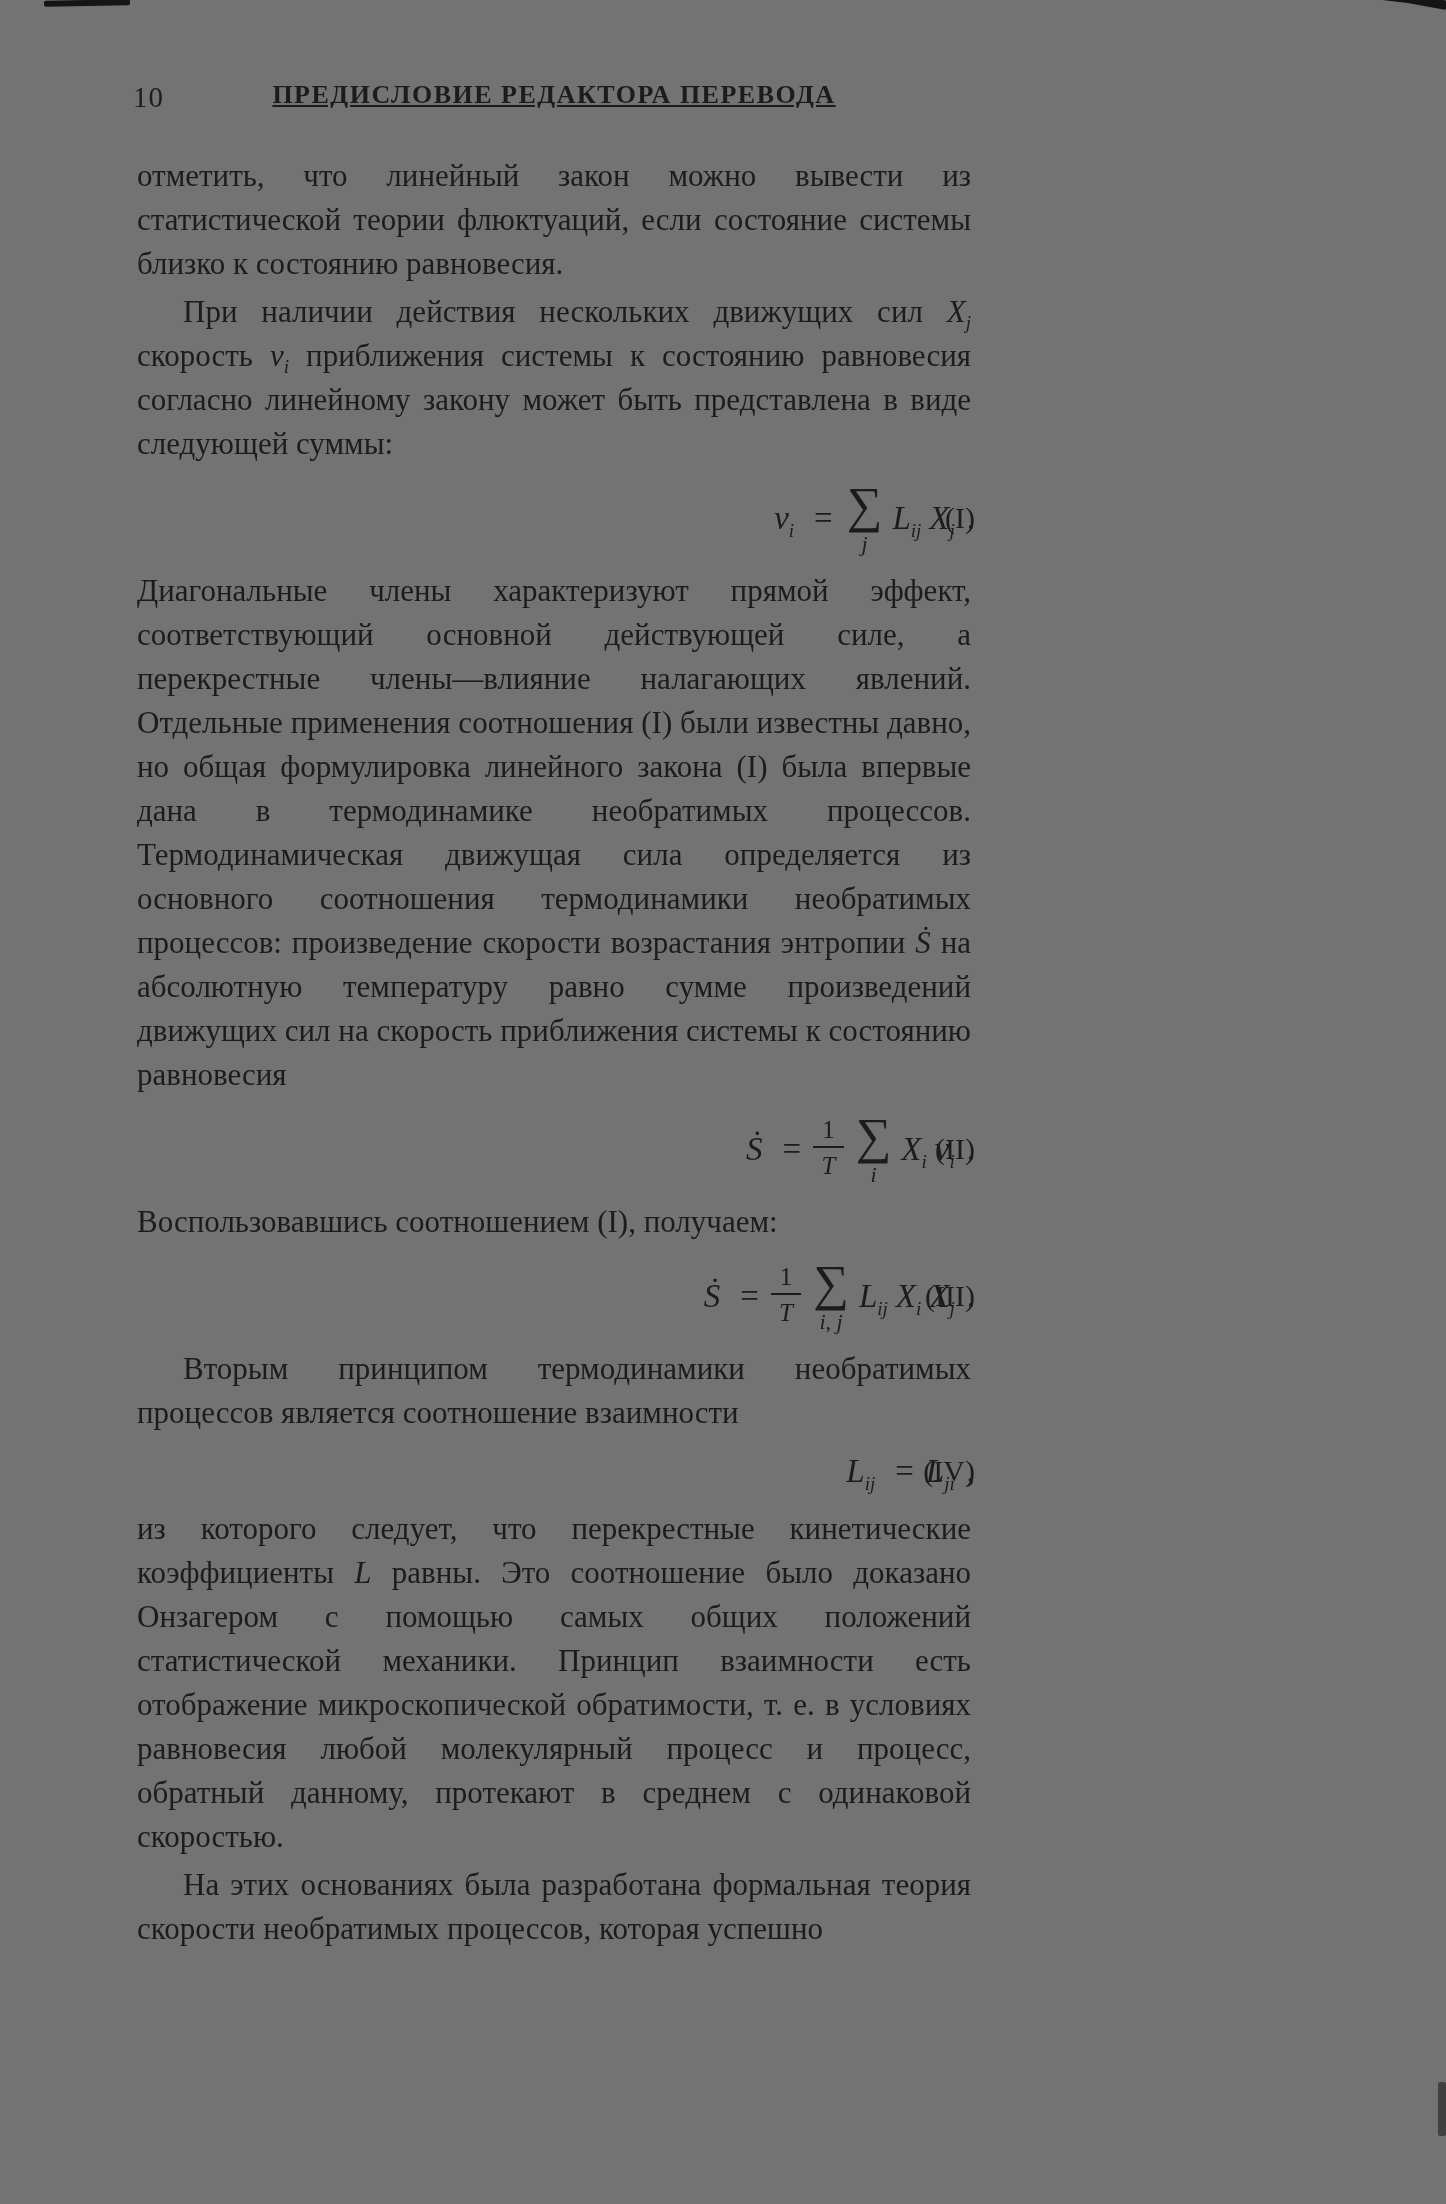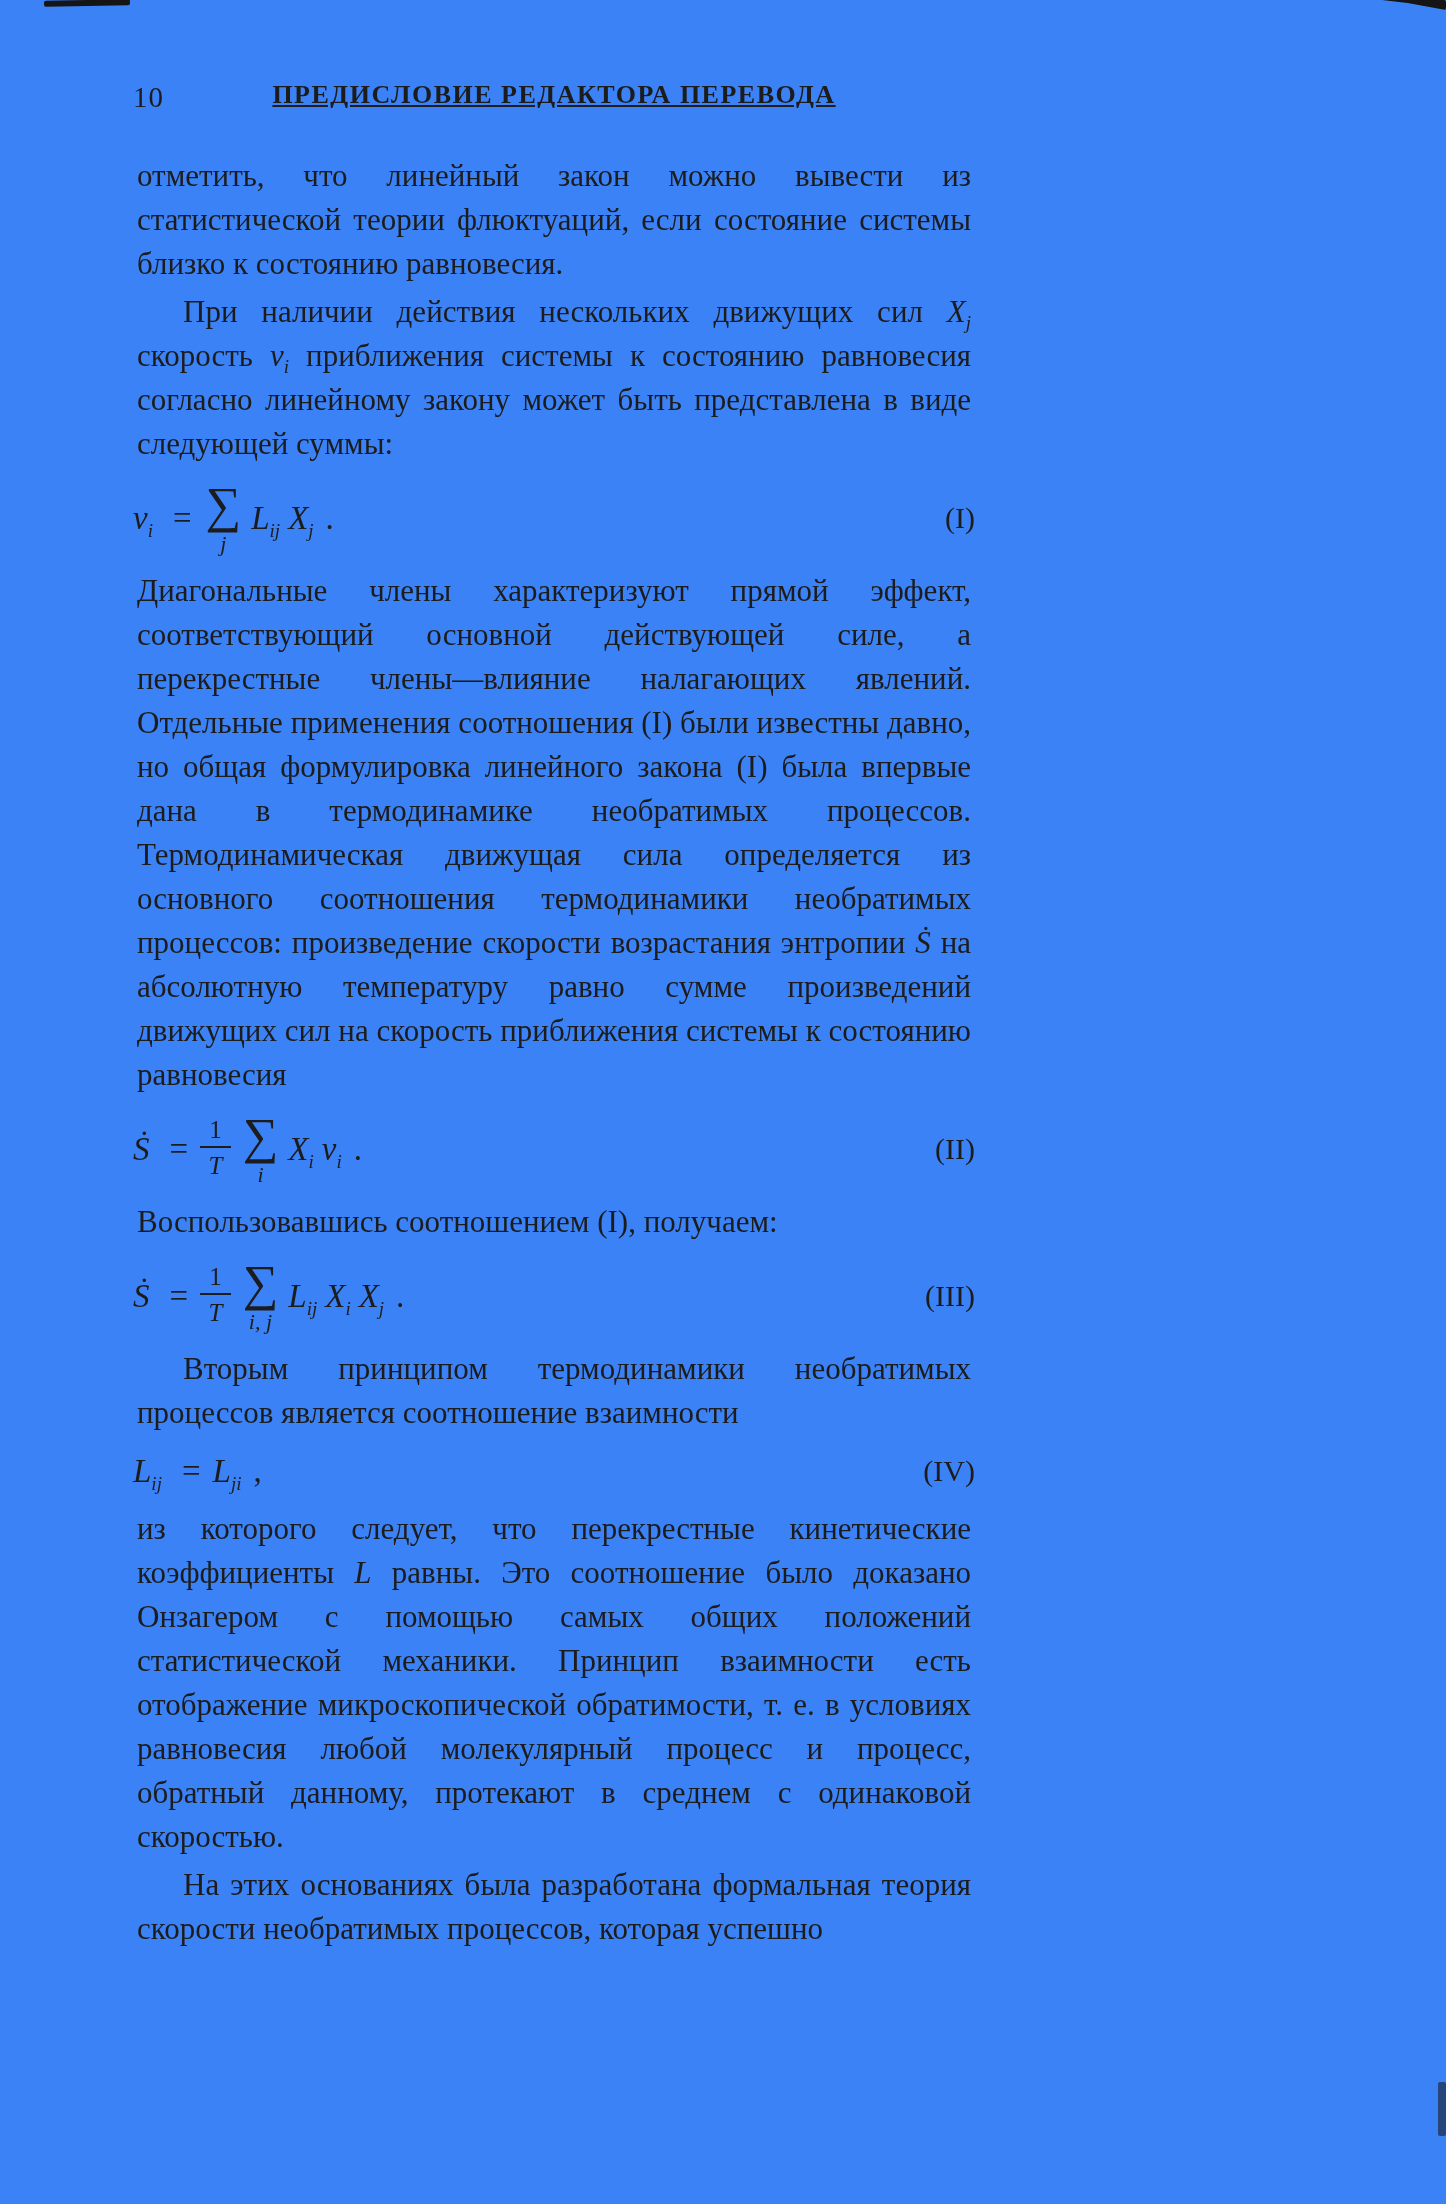--- a/index.html
+++ b/index.html
@@ -2,21 +2,21 @@
 <html lang="ru"><head>
 <meta charset="utf-8">
 <title>Scanned book page</title>
 <style>
   * { margin:0; padding:0; box-sizing:border-box; }
   html, body { background:#e9e8e3; }
   .page {
     position:relative;
     width:1446px; height:2204px;
     margin:0 auto;
-    background:#3b82f6;
+    background:#737373;
     font-family:"Liberation Serif","DejaVu Serif",serif;
     color:#1c1c1c;
     overflow:hidden;
   }
   
   .artifact { position:absolute; background:#151515; border-radius:2px; }
   .artifact-tl { top:0; left:44px; width:86px; height:6px; transform:rotate(-1deg); }
   .artifact-tr { top:0; right:0; width:64px; height:10px; clip-path:polygon(0 0,100% 0,100% 100%,40% 30%); }
   .artifact-br { top:2082px; right:0; width:8px; height:54px; opacity:.55; }
 
@@ -40,21 +40,21 @@
     text-align:justify;
   }
   .para { margin:4px; }
   .para.indent { text-indent:46px; }
 
   .ivar { font-style:italic; }
   sub { font-size:19px; font-style:italic; line-height:0; }
 
   .equation {
     position:relative;
-    display:flex; align-items:center; justify-content:flex-start;
+    display:flex; align-items:center; justify-content:flex-end;
     margin:14px 0;
     text-align:left; text-indent:0;
   }
   .eq-body { display:flex; align-items:center; font-size:33px; }
   .var { font-style:italic; }
   .op { font-style:normal; margin:0 12px; }
   .op.end { margin:0 0 0 4px; }
   .term { margin-right:8px; white-space:nowrap; }
   .sum { display:inline-flex; flex-direction:column; align-items:center; margin:0 10px 0 2px; }
   .sigma { font-size:50px; line-height:1; font-style:normal; }

